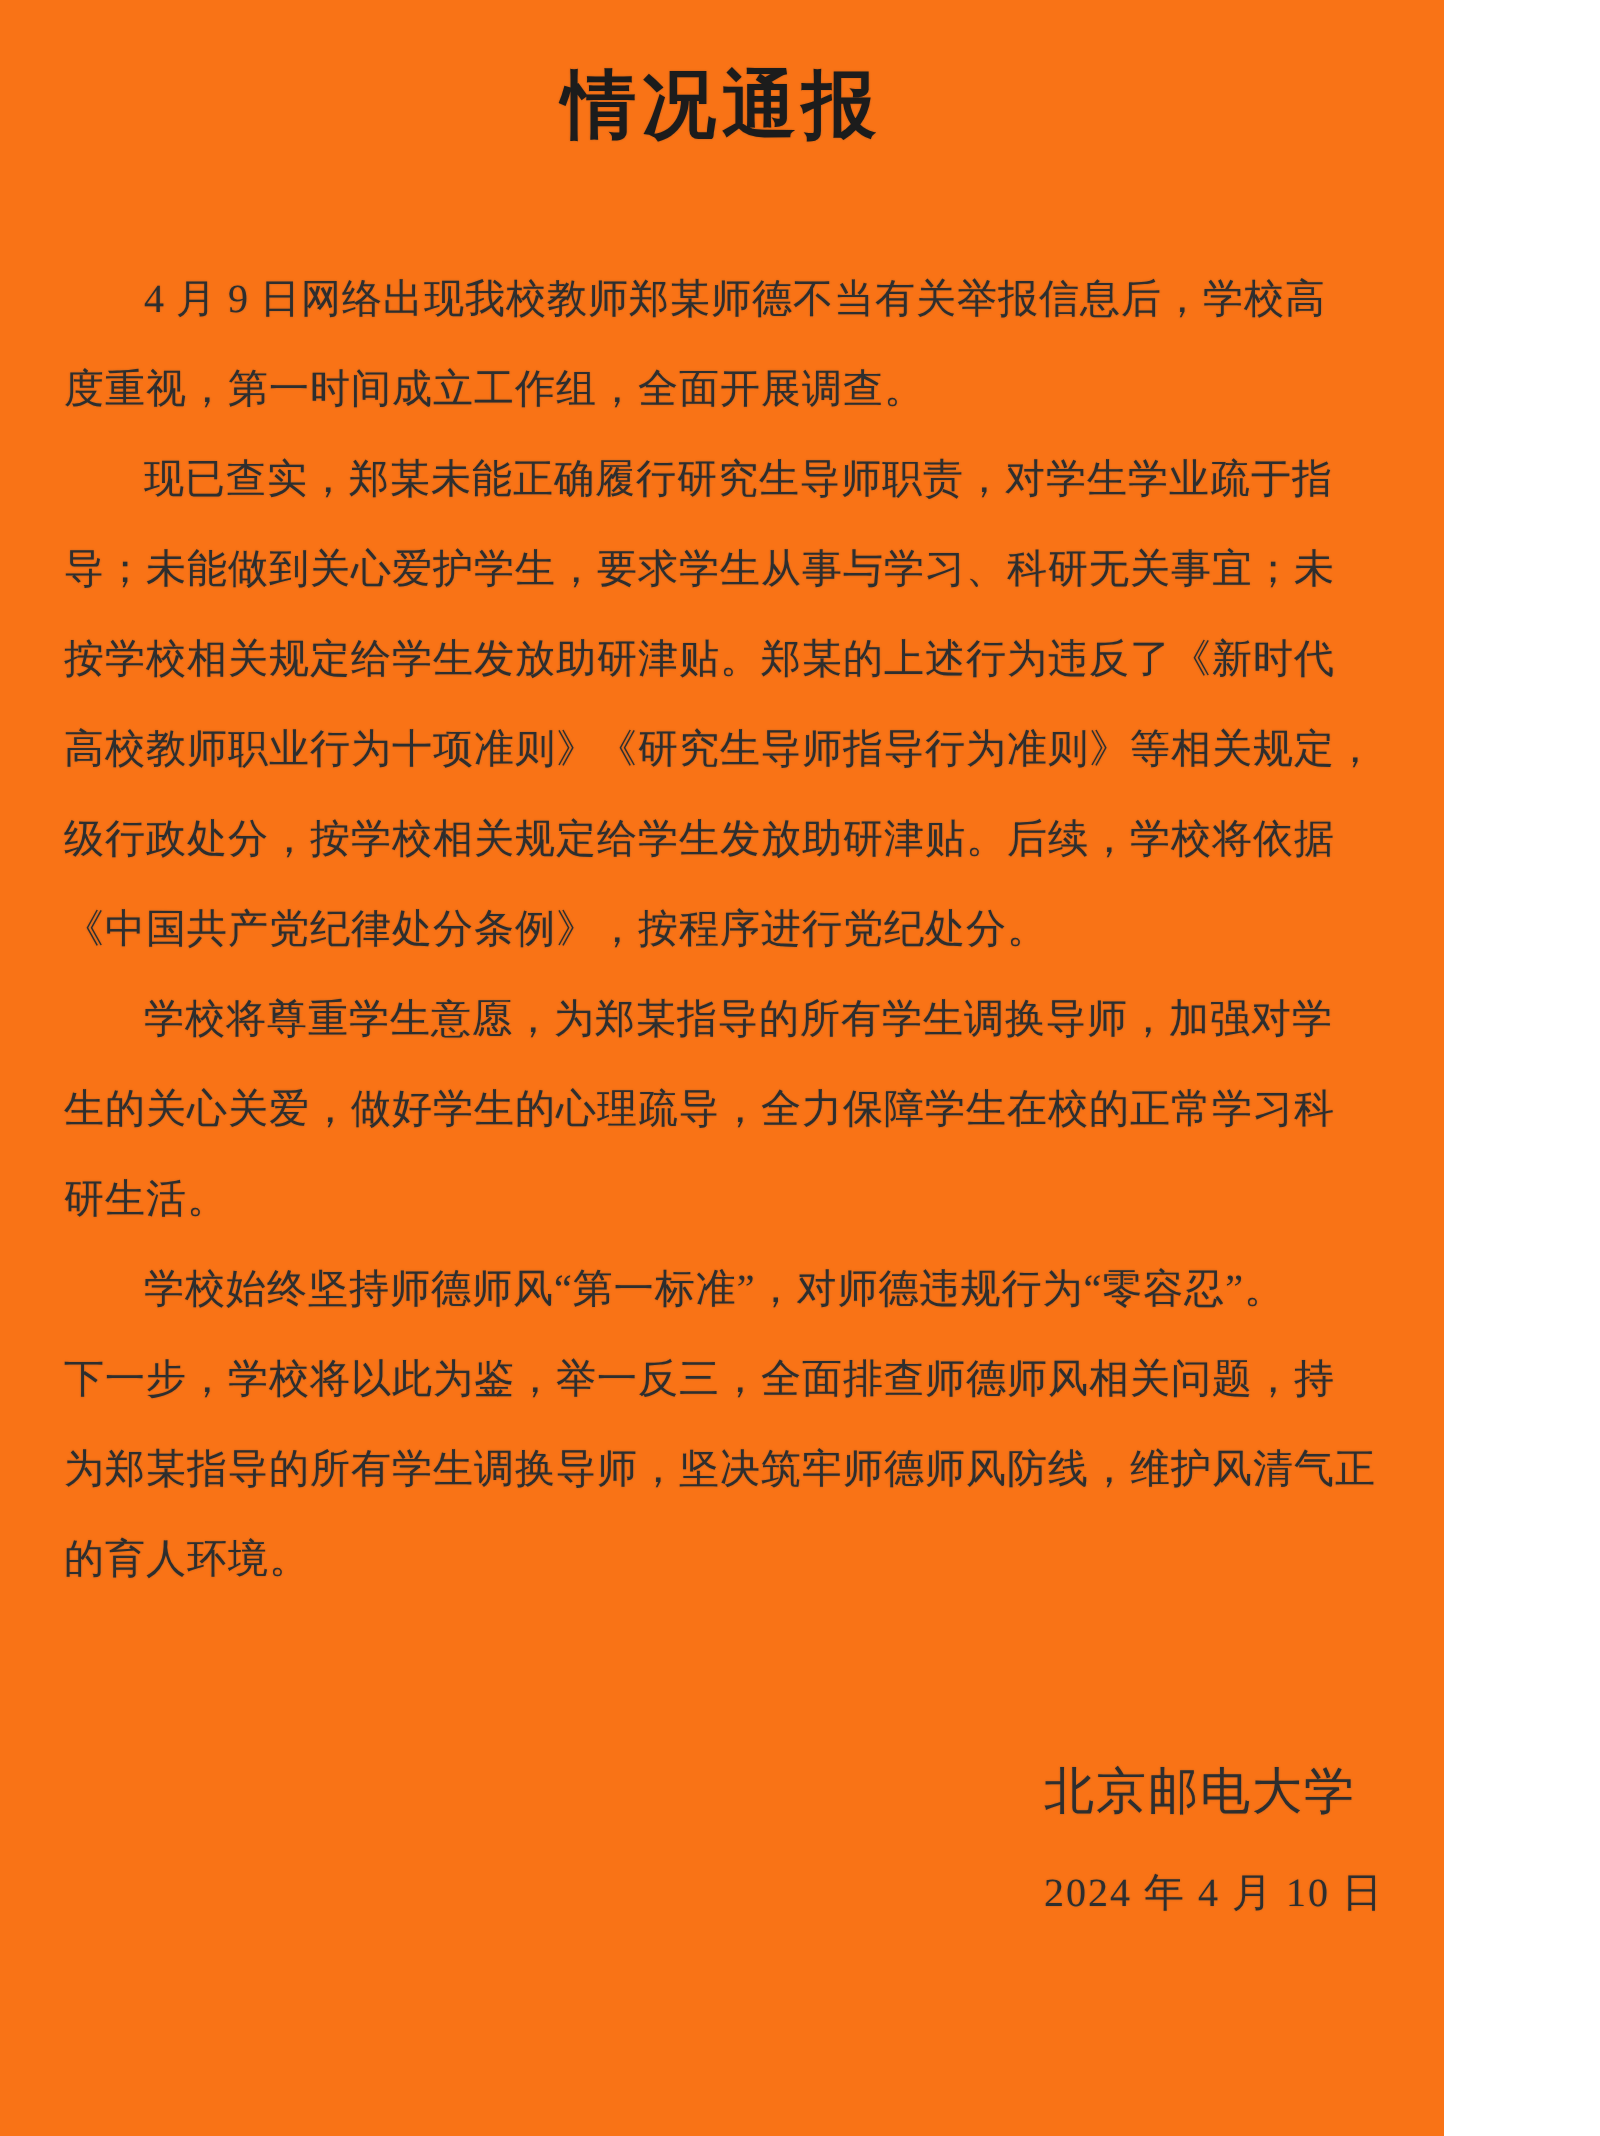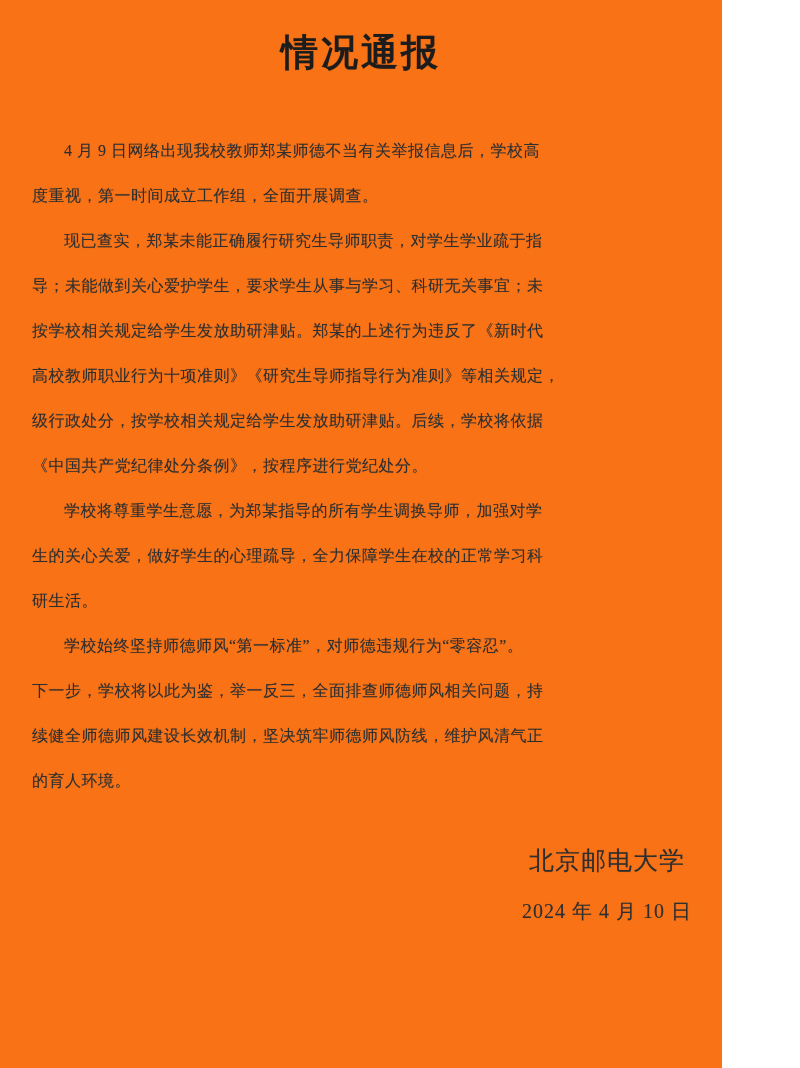--- a/index.html
+++ b/index.html
@@ -29,35 +29,35 @@
     text-shadow: 0 0 1px rgba(40,40,40,0.35);
   }
   .content {
     position: absolute;
     top: 128px;
     left: 32px;
     right: 30px;
     color: #2e2e2e;
   }
   .line {
-    font-size: 16px;
+    font-size: 20px;
     line-height: 45px;
     height: 45px;
     white-space: nowrap;
     letter-spacing: 0.5px;
     text-shadow: 0 0 1px rgba(60,60,60,0.4);
   }
   .line.first {
     text-indent: 2em;
   }
   .signature-block {
     position: absolute;
-    top: 836px;
+    top: 872px;
     right: 30px;
-    text-align: center;
+    text-align: left;
     color: #2e2e2e;
   }
   .signature {
     font-size: 25px;
     line-height: 50px;
     letter-spacing: 1px;
     text-shadow: 0 0 1px rgba(60,60,60,0.4);
   }
   .date {
     font-size: 20px;
@@ -78,20 +78,20 @@
       <div class="line">导；未能做到关心爱护学生，要求学生从事与学习、科研无关事宜；未</div>
       <div class="line">按学校相关规定给学生发放助研津贴。郑某的上述行为违反了《新时代</div>
       <div class="line">高校教师职业行为十项准则》《研究生导师指导行为准则》等相关规定，</div>
       <div class="line">级行政处分，按学校相关规定给学生发放助研津贴。后续，学校将依据</div>
       <div class="line">《中国共产党纪律处分条例》，按程序进行党纪处分。</div>
       <div class="line first">学校将尊重学生意愿，为郑某指导的所有学生调换导师，加强对学</div>
       <div class="line">生的关心关爱，做好学生的心理疏导，全力保障学生在校的正常学习科</div>
       <div class="line">研生活。</div>
       <div class="line first">学校始终坚持师德师风“第一标准”，对师德违规行为“零容忍”。</div>
       <div class="line">下一步，学校将以此为鉴，举一反三，全面排查师德师风相关问题，持</div>
-      <div class="line">续健全师德师风建设长效机制，坚决筑牢师德师风防线，维护风清气正</div>
+      <div class="line">为郑某指导的所有学生调换导师，坚决筑牢师德师风防线，维护风清气正</div>
       <div class="line">的育人环境。</div>
     </div>
   <div class="signature-block">
     <div class="signature">北京邮电大学</div>
     <div class="date">2024 年 4 月 10 日</div>
   </div>
 </div>
 
 </body></html>

